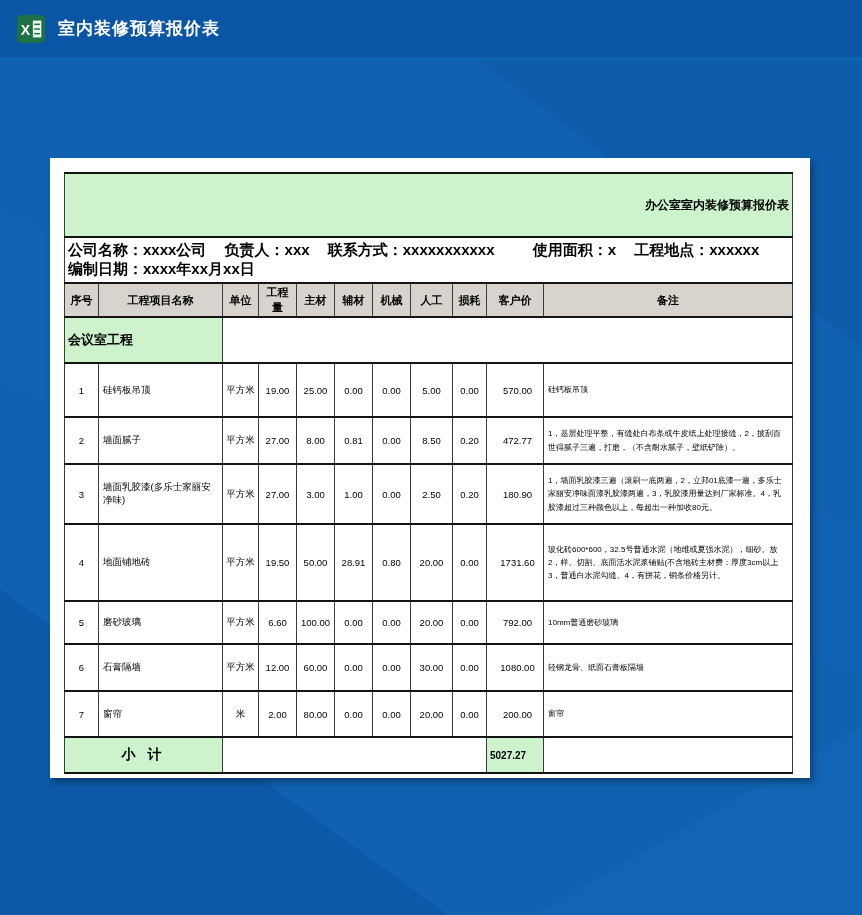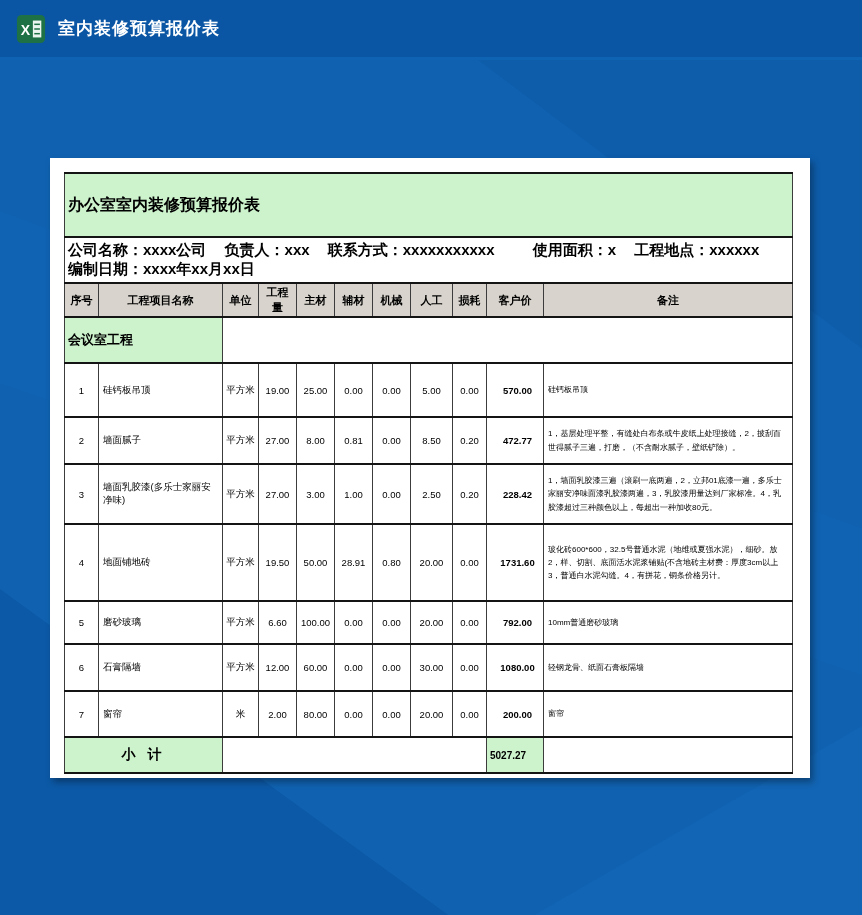--- a/index.html
+++ b/index.html
@@ -39,43 +39,43 @@
     border-collapse:collapse;table-layout:fixed;
     font-family:"Liberation Sans","DejaVu Sans",sans-serif;
     color:#000;
   }
   table.quote td,table.quote th{
     border-left:1px solid #3c3c3c;border-right:1px solid #3c3c3c;
     border-top:2px solid #141414;border-bottom:2px solid #141414;
     padding:1px 3px;overflow:hidden;
   }
   .row-title td{
-    background:#cdf3cd;height:60px;text-align:left;
-    font-size:16px;font-weight:bold;border-bottom:3px solid #000;
+    background:#cdf3cd;height:60px;text-align:right;
+    font-size:12px;font-weight:bold;border-bottom:3px solid #000;
   }
   .row-info td{
     height:42px;font-size:15px;font-weight:bold;text-align:left;
     vertical-align:middle;background:#fff;
   }
   .row-info span{margin-right:14px;white-space:nowrap;}
   .row-info span.gap{margin-right:34px;}
   .row-head th{
     background:#d8d4cd;height:26px;font-size:11px;font-weight:bold;
     text-align:center;vertical-align:middle;
   }
   .row-section .sec-cell{
     background:#cdf3cd;height:42px;
     font-size:13px;font-weight:bold;vertical-align:middle;
   }
   .row-section .sec-rest{background:#fff;}
   tr.data td{
     font-size:9.5px;text-align:center;vertical-align:middle;background:#fff;
   }
   tr.data td.c-name{text-align:left;padding-left:4px;}
-  tr.data td.c-price{font-weight:bold;padding-left:8px;}
+  tr.data td.c-price{font-weight:normal;padding-left:8px;}
   tr.data td.c-note{
     text-align:left;font-size:8px;line-height:1.65;vertical-align:middle;
     padding:2px 4px;
   }
   tr.r1{height:54px;} tr.r2{height:47px;} tr.r3{height:60px;}
   tr.r4{height:77px;} tr.r5{height:43px;} tr.r6{height:47px;}
   tr.r7{height:46px;}
   .row-subtotal td{height:32px;vertical-align:middle;}
   .row-subtotal .sub-label{
     background:#cdf3cd;text-align:center;font-size:14px;font-weight:bold;
@@ -189,21 +189,21 @@
     <tr class="data r3">
       <td>3</td>
       <td class="c-name">墙面乳胶漆(多乐士家丽安净味)</td>
       <td>平方米</td>
       <td>27.00</td>
       <td>3.00</td>
       <td>1.00</td>
       <td>0.00</td>
       <td>2.50</td>
       <td>0.20</td>
-      <td class="c-price">228.42</td>
+      <td class="c-price">180.90</td>
       <td class="c-note">1，墙面乳胶漆三遍（滚刷一底两遍，2，立邦01底漆一遍，多乐士家丽安净味面漆乳胶漆两遍，3，乳胶漆用量达到厂家标准。4，乳胶漆超过三种颜色以上，每超出一种加收80元。</td>
     </tr>
 
     <tr class="data r4">
       <td>4</td>
       <td class="c-name">地面铺地砖</td>
       <td>平方米</td>
       <td>19.50</td>
       <td>50.00</td>
       <td>28.91</td>

